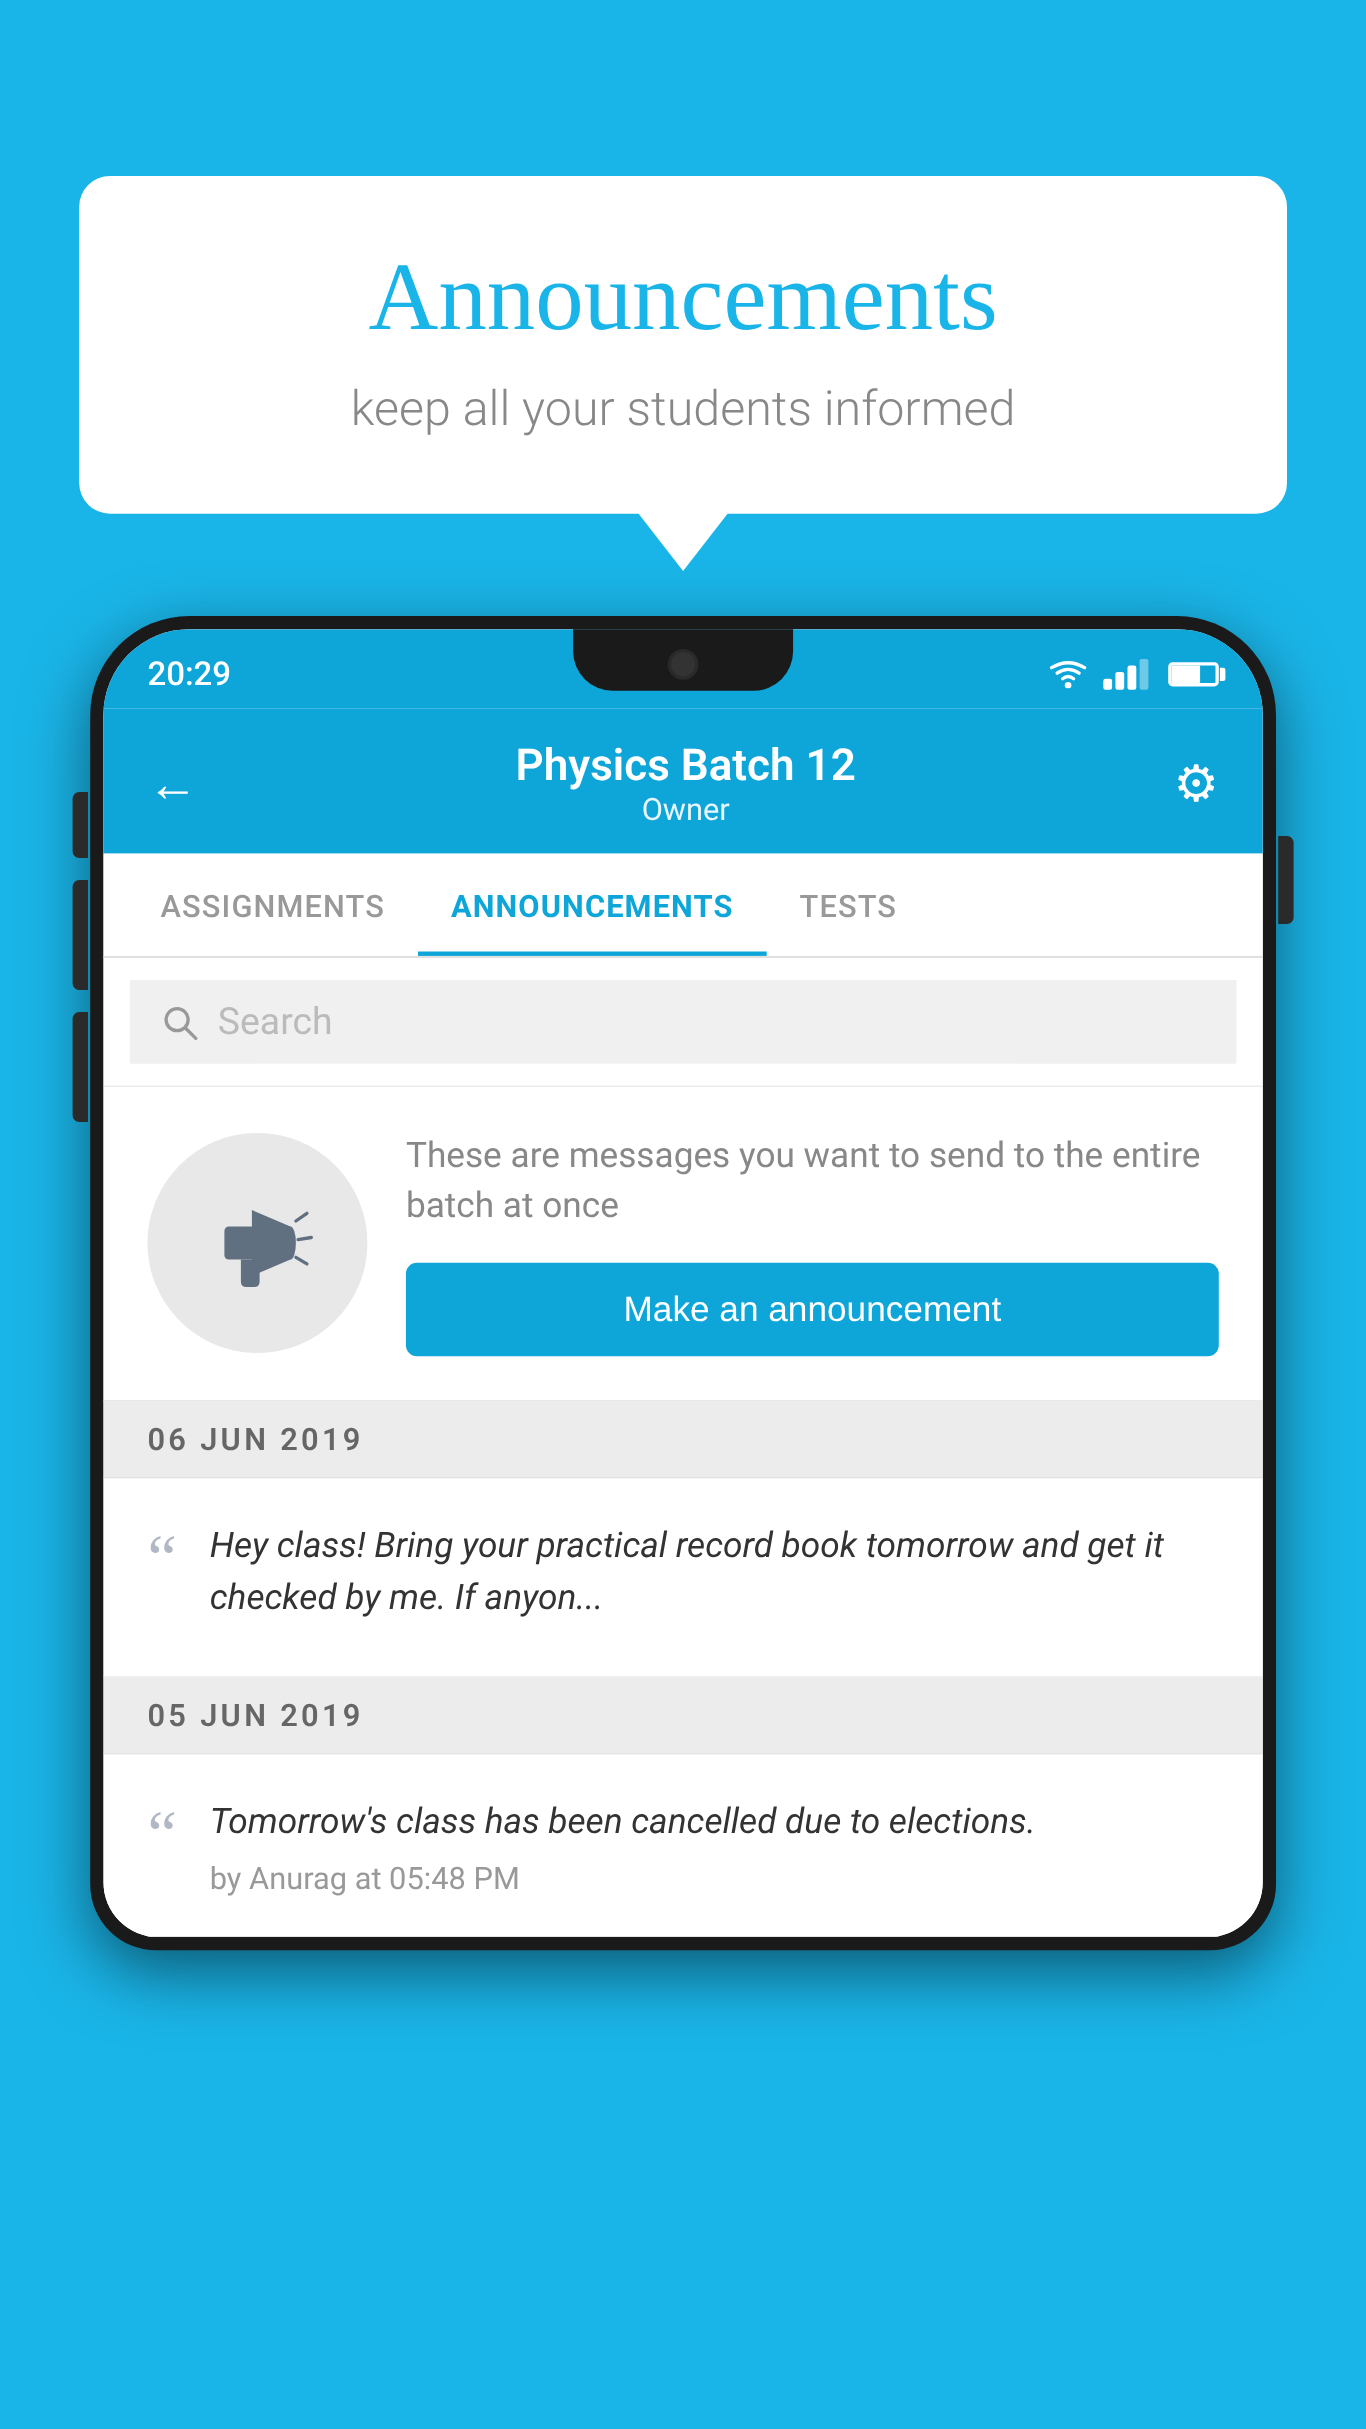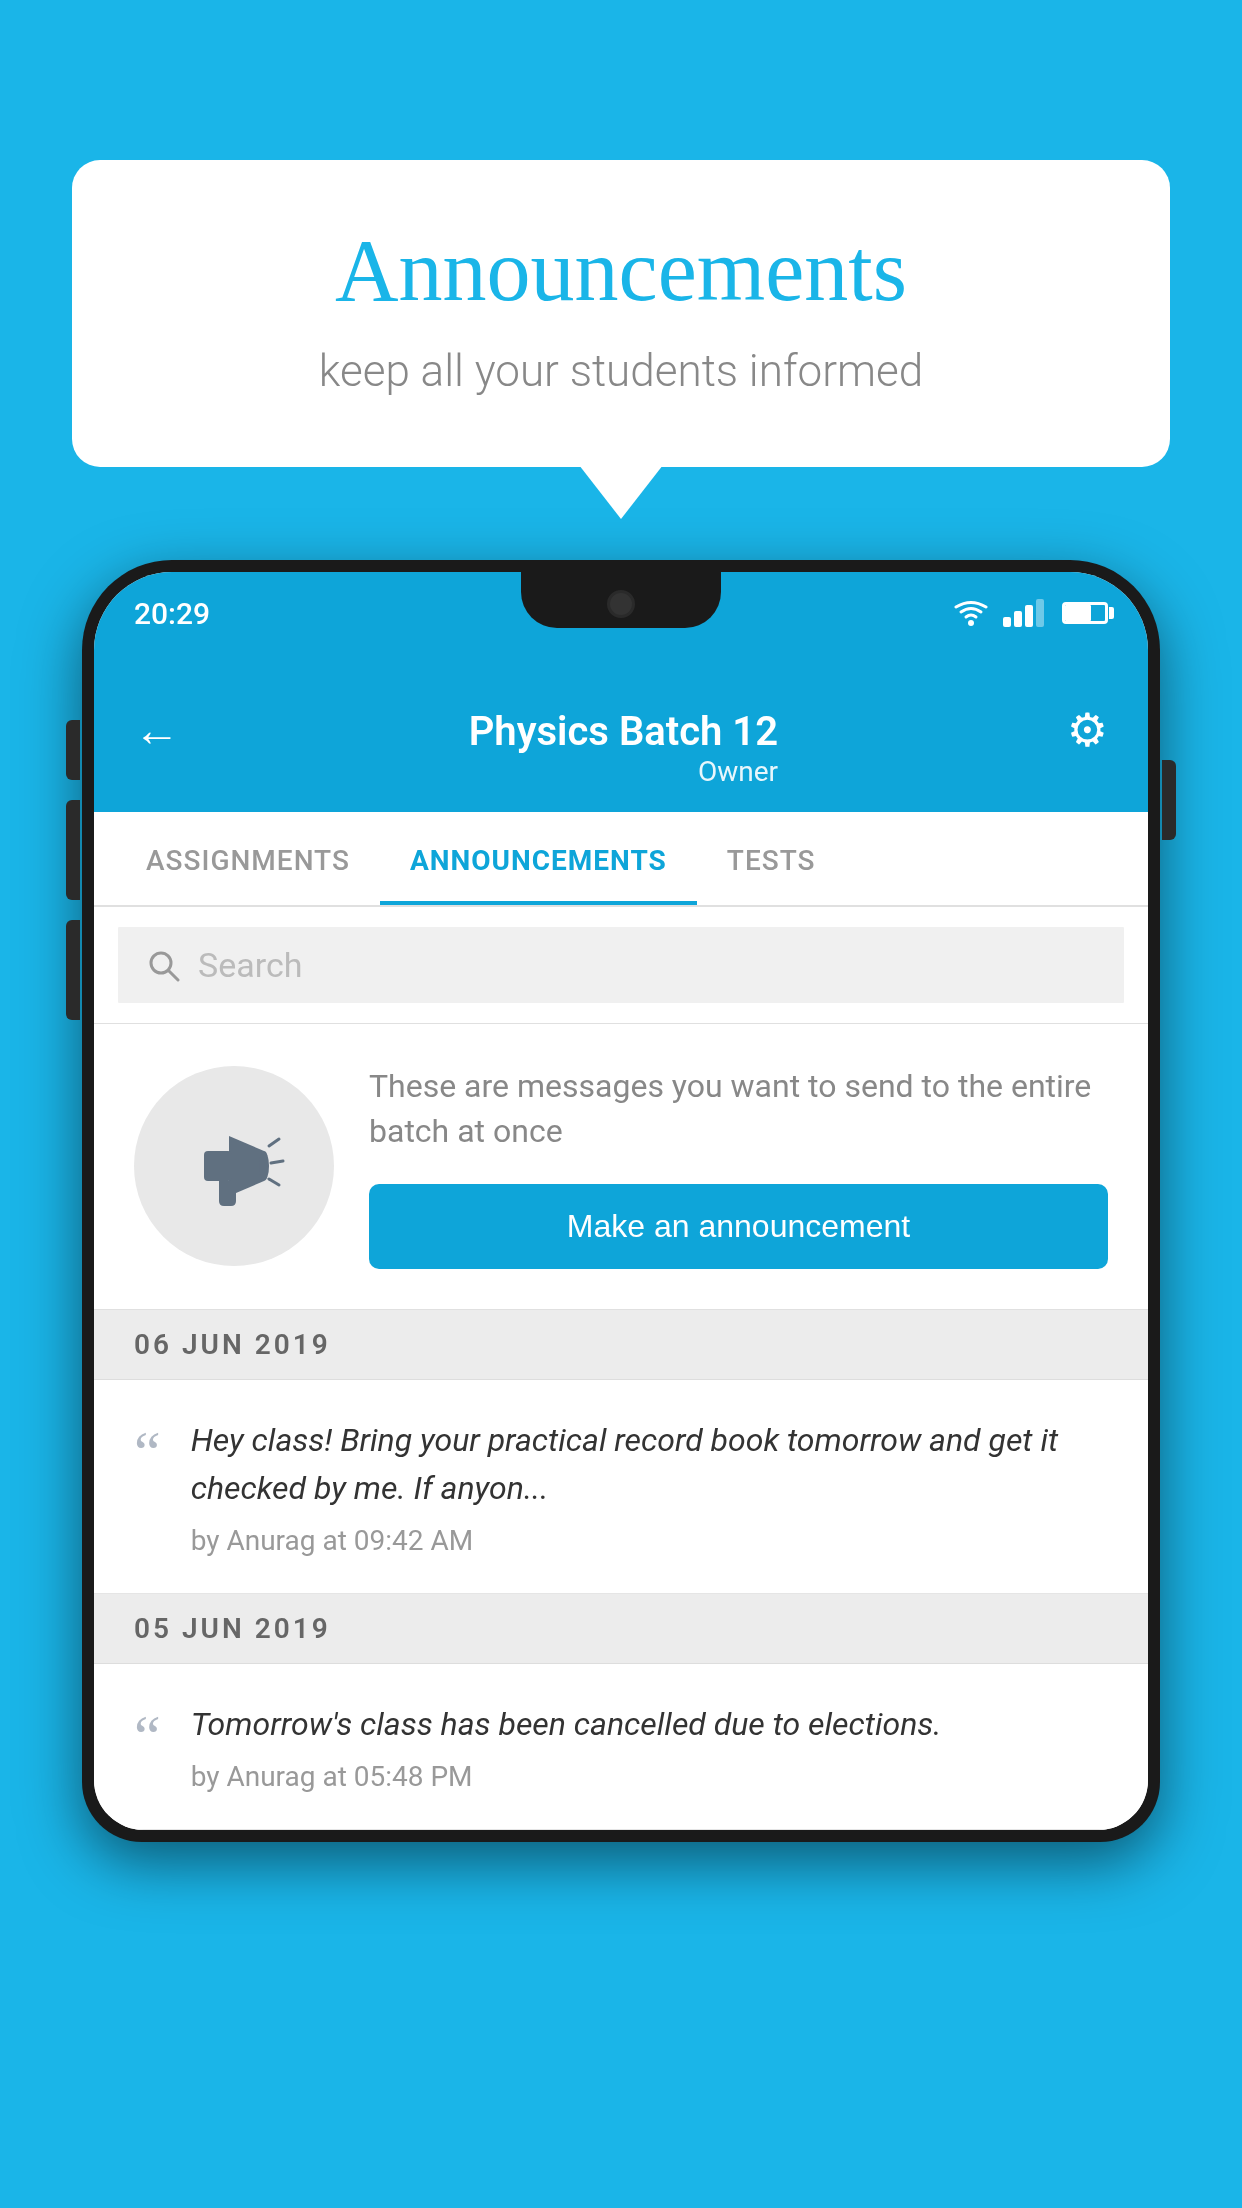--- a/index.html
+++ b/index.html
@@ -218,22 +218,21 @@
       justify-content: space-between;
     }
 
     .header-back {
       color: white;
       font-size: 46px;
       cursor: pointer;
     }
 
     .header-title-group {
-      text-align: right;
-      margin-top: 36px;
+      text-align: center;
     }
 
     .header-title {
       color: white;
       font-size: 40px;
       font-weight: 600;
     }
 
     .header-subtitle {
       color: rgba(255,255,255,0.9);
@@ -487,21 +486,20 @@
           <button class="make-announcement-btn">Make an announcement</button>
         </div>
       </div>
 
       <div class="date-separator">06  JUN  2019</div>
 
       <div class="announcement-item">
         <div class="quote-icon">“</div>
         <div class="announcement-content">
           <div class="announcement-text">Hey class! Bring your practical record book tomorrow and get it checked by me. If anyon...</div>
-          <div class="announcement-meta">by Anurag at 09:42 AM</div>
         </div>
       </div>
 
       <div class="date-separator">05  JUN  2019</div>
 
       <div class="announcement-item">
         <div class="quote-icon">“</div>
         <div class="announcement-content">
           <div class="announcement-text">Tomorrow's class has been cancelled due to elections.</div>
           <div class="announcement-meta">by Anurag at 05:48 PM</div>

